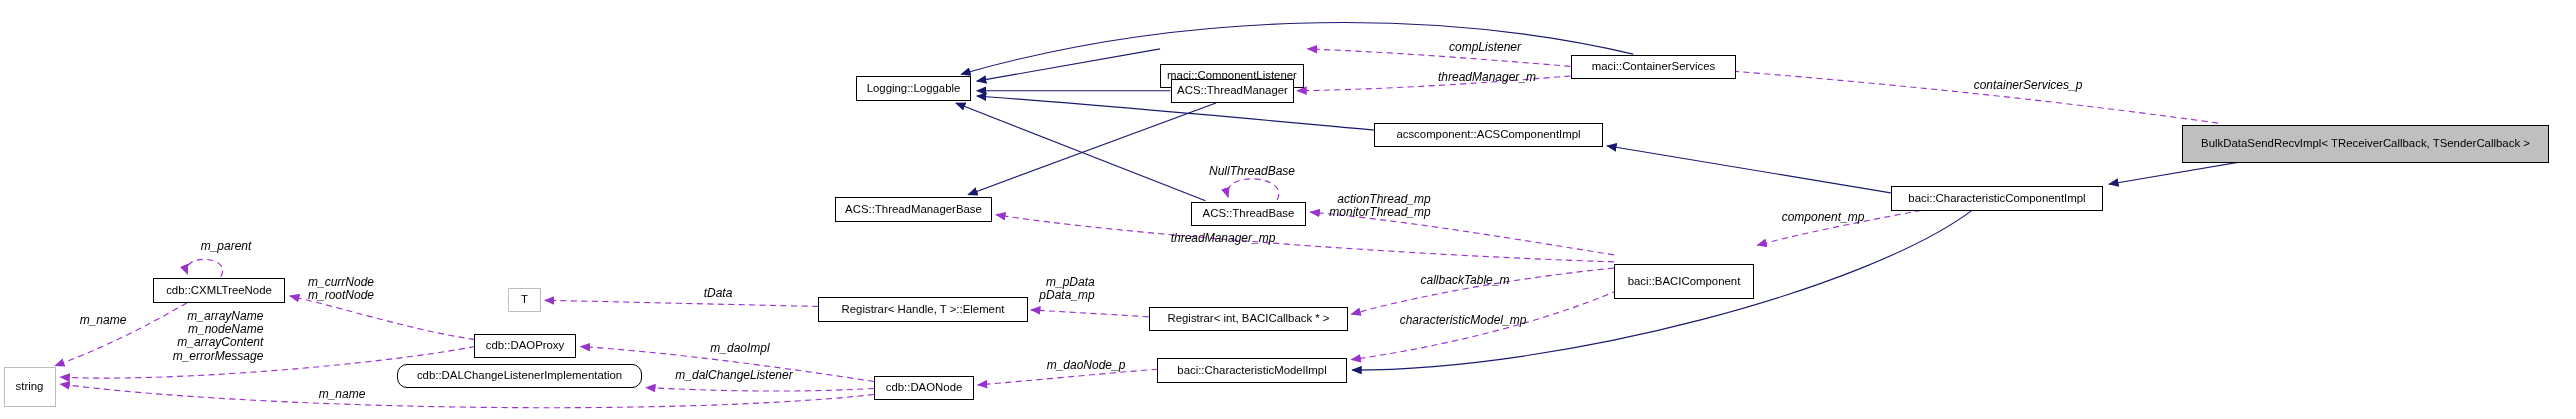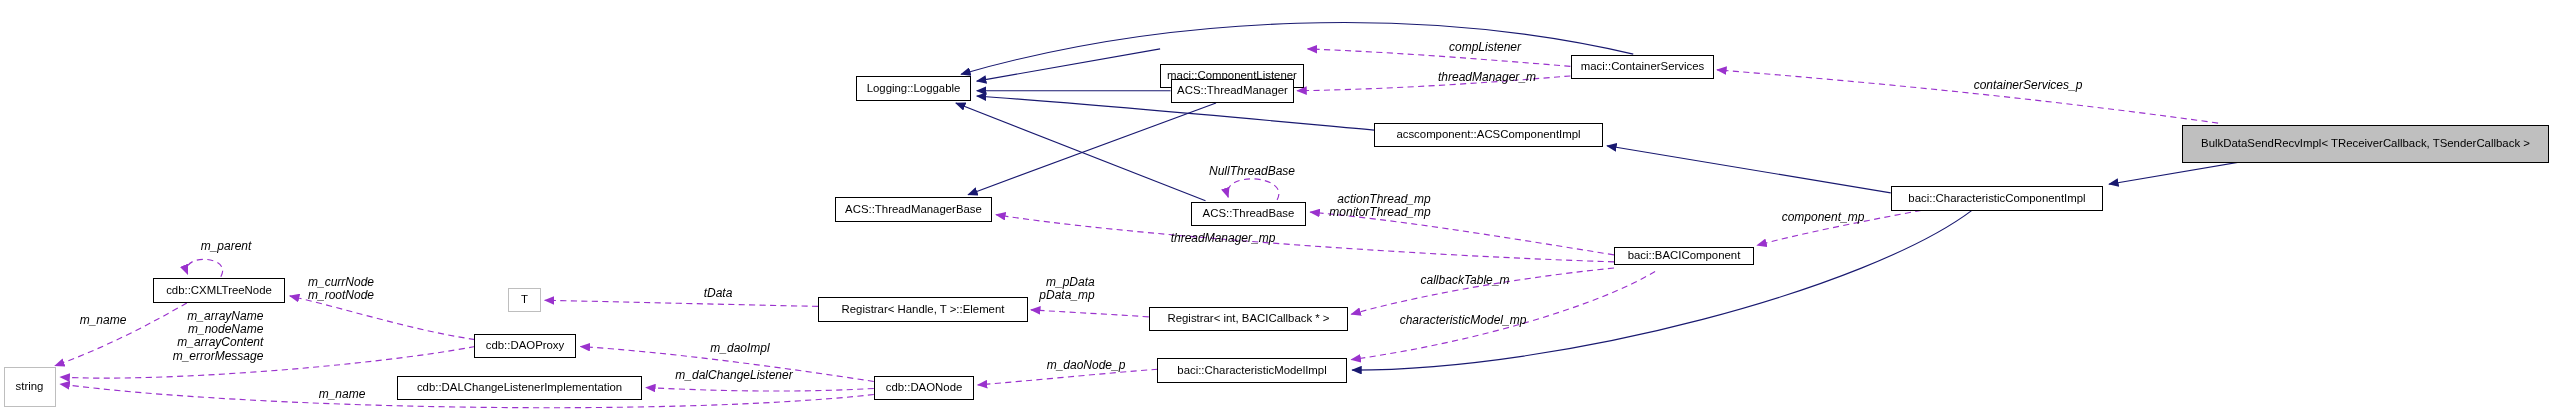--- a/index.html
+++ b/index.html
@@ -68,33 +68,33 @@
     <path class="edge-member" d="M1000,452 C760,478 280,468 68,440" marker-end="url(#arr-member)"></path>
     <path class="edge-member" d="M213,347 C170,372 115,400 62,419" marker-end="url(#arr-member)"></path>
     <path class="edge-member" d="M543,397 C420,420 180,438 68,432" marker-end="url(#arr-member)"></path>
     <path class="edge-member" d="M252,317 C266,292 204,290 214,314" marker-end="url(#arr-member)"></path>
     <path class="edge-member" d="M543,389 C470,378 400,355 331,339" marker-end="url(#arr-member)"></path>
   </svg>
 
   <div class="node" style="left:856px;top:76px;width:115px;height:24.5px;">Logging::Loggable</div>
   <div class="node" style="left:1160px;top:35px;width:144px;height:23.6px;margin-top:29px;">maci::ComponentListener</div>
   <div class="node" style="left:1171px;top:79px;width:123px;height:23.6px;">ACS::ThreadManager</div>
-  <div class="node" style="left:1571px;top:55px;width:143px;height:23.6px;">maci::ContainerServices</div>
+  <div class="node" style="left:1571px;top:55px;width:165px;height:23.6px;">maci::ContainerServices</div>
   <div class="node" style="left:1374px;top:123px;width:229px;height:23.6px;">acscomponent::ACSComponentImpl</div>
   <div class="node highlight" style="left:2182px;top:125px;width:367px;height:38px;">BulkDataSendRecvImpl&lt; TReceiverCallback, TSenderCallback &gt;</div>
   <div class="node" style="left:835px;top:197px;width:157px;height:24.5px;">ACS::ThreadManagerBase</div>
   <div class="node" style="left:1191px;top:202px;width:115px;height:23.6px;">ACS::ThreadBase</div>
   <div class="node" style="left:1891px;top:186px;width:212px;height:24.5px;">baci::CharacteristicComponentImpl</div>
-  <div class="node" style="left:1614px;top:247px;width:140px;height:18px;">baci::BACIComponent</div>
+  <div class="node" style="left:1614px;top:264px;width:140px;height:35px;">baci::BACIComponent</div>
   <div class="node" style="left:818px;top:297px;width:210px;height:24.5px;">Registrar&lt; Handle, T &gt;::Element</div>
   <div class="node" style="left:1149px;top:307px;width:199px;height:23.6px;">Registrar&lt; int, BACICallback * &gt;</div>
   <div class="node" style="left:1157px;top:358px;width:190px;height:24.5px;">baci::CharacteristicModelImpl</div>
   <div class="node" style="left:874px;top:376px;width:100px;height:23.6px;">cdb::DAONode</div>
   <div class="node" style="left:474px;top:334px;width:102px;height:23.6px;">cdb::DAOProxy</div>
-  <div class="node" style="left:397px;top:376px;width:245px;height:23.6px;">cdb::DALChangeListenerImplementation</div>
+  <div class="node" style="left:397px;top:364px;width:245px;height:23.6px;border-radius:10px;">cdb::DALChangeListenerImplementation</div>
   <div class="node" style="left:153px;top:278px;width:132px;height:24.5px;">cdb::CXMLTreeNode</div>
   <div class="node param" style="left:508px;top:288px;width:33px;height:23.6px;">T</div>
   <div class="node param" style="left:3.5px;top:367px;width:52px;height:40px;">string</div>
 
   <span class="edge-label" style="left:1485px;top:41px;">compListener</span>
   <span class="edge-label" style="left:1487px;top:71px;">threadManager_m</span>
   <span class="edge-label" style="left:2028px;top:79px;">containerServices_p</span>
   <span class="edge-label" style="left:1252px;top:165px;">NullThreadBase</span>
   <span class="edge-label" style="left:1380px;top:193px;">actionThread_mp
 monitorThread_mp</span>

